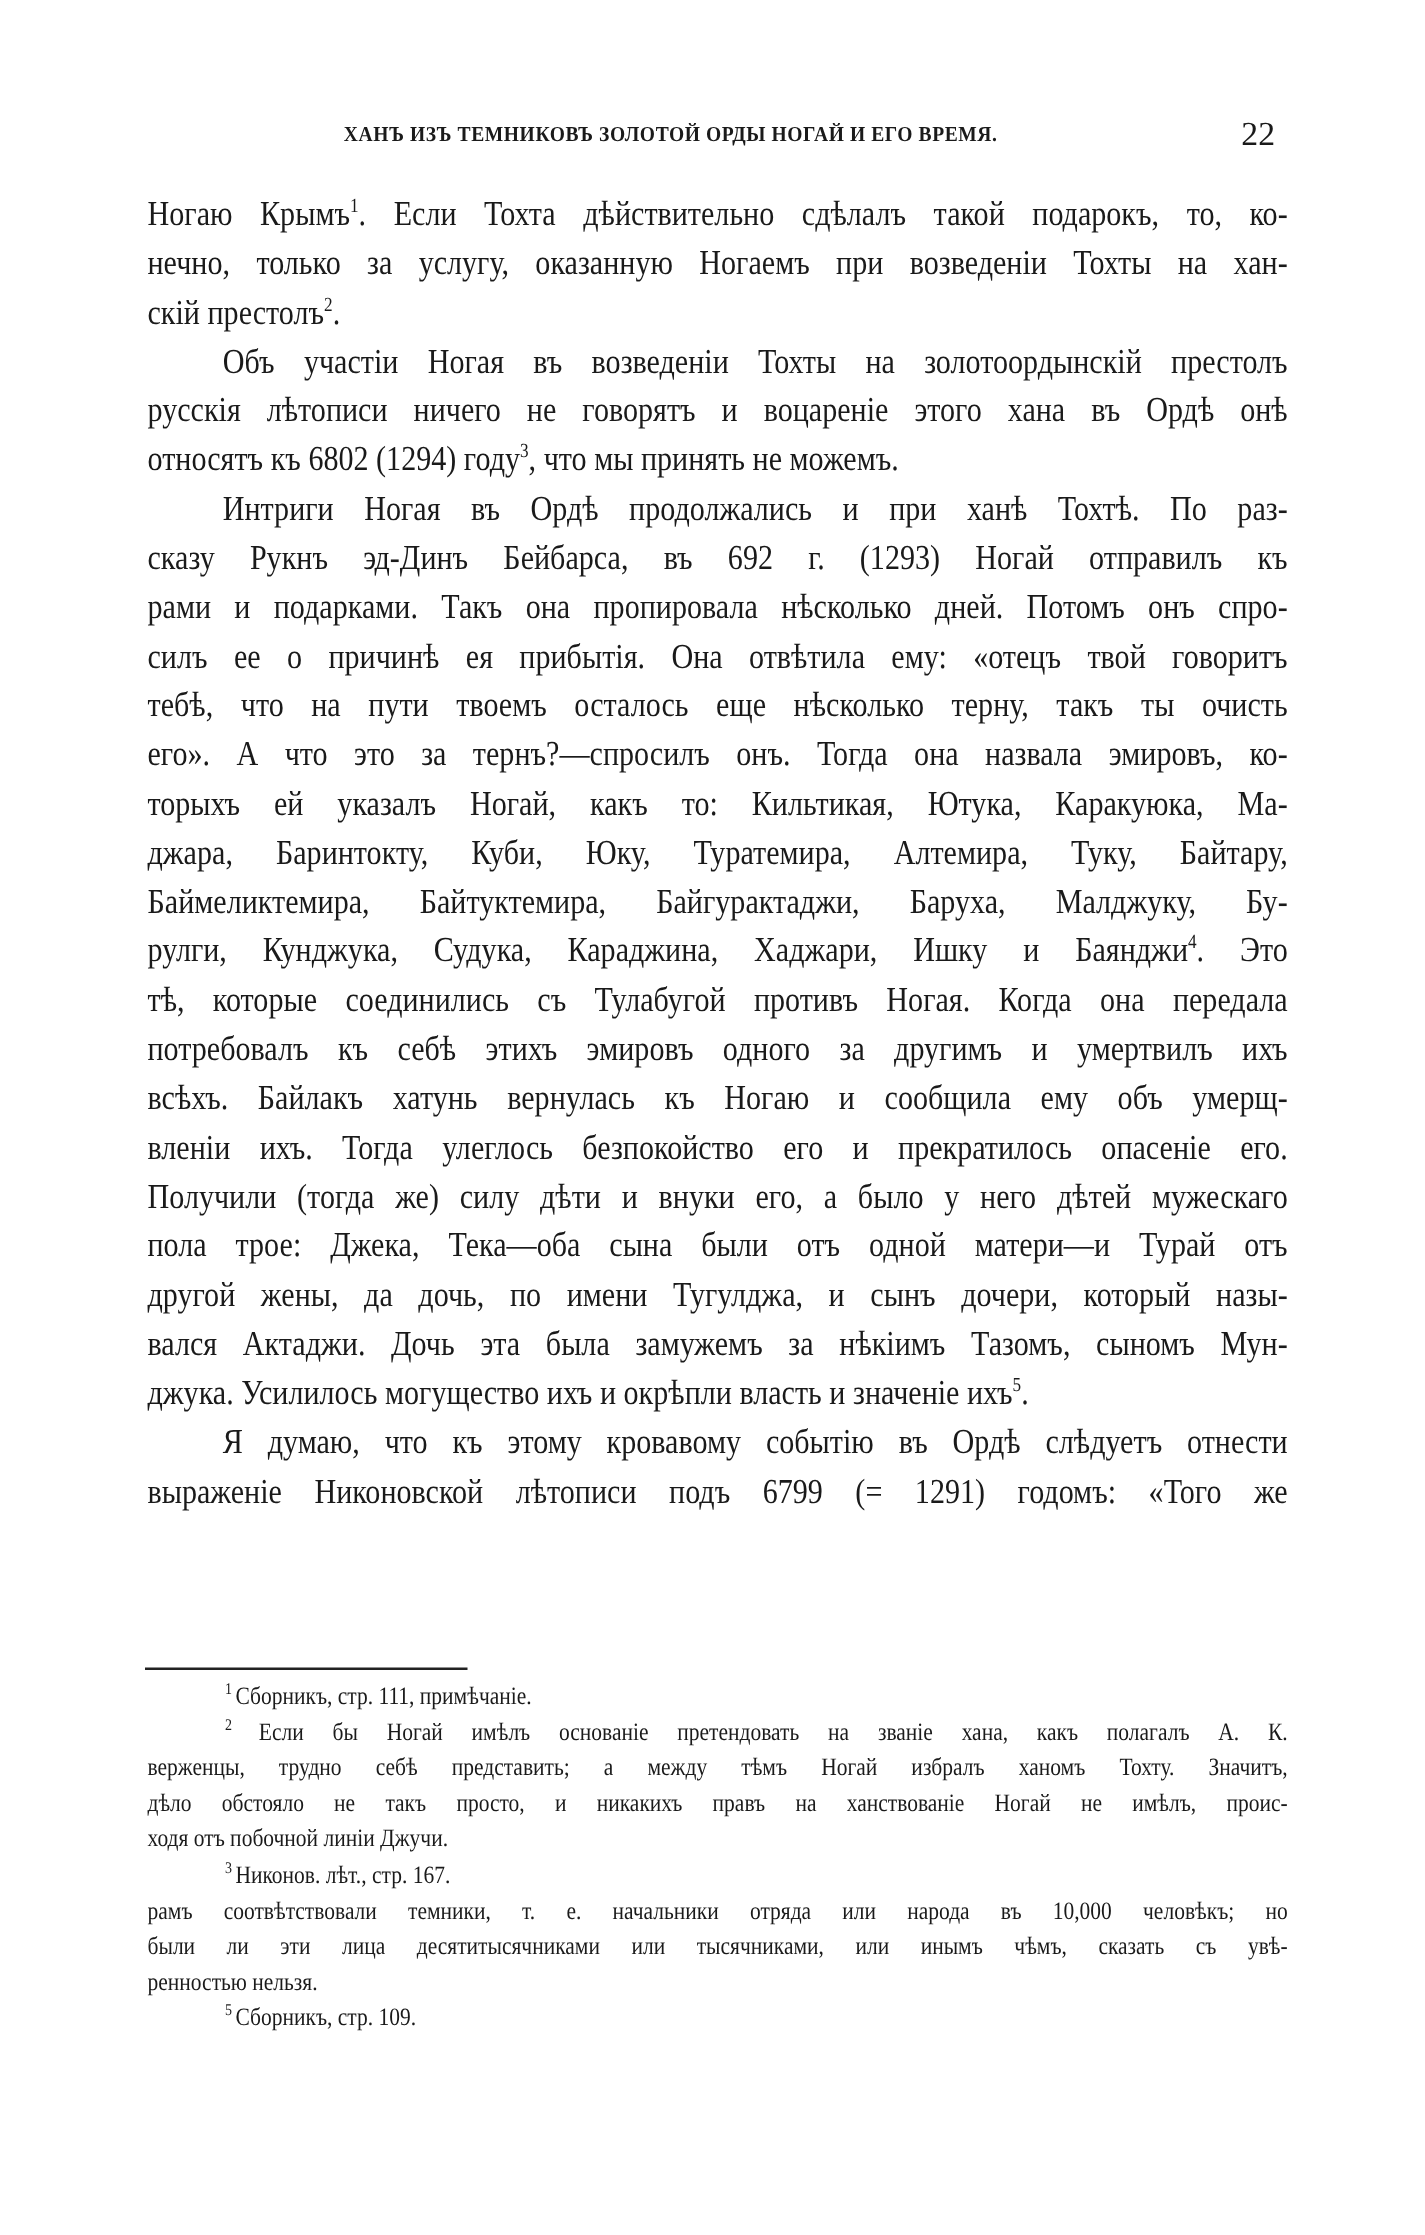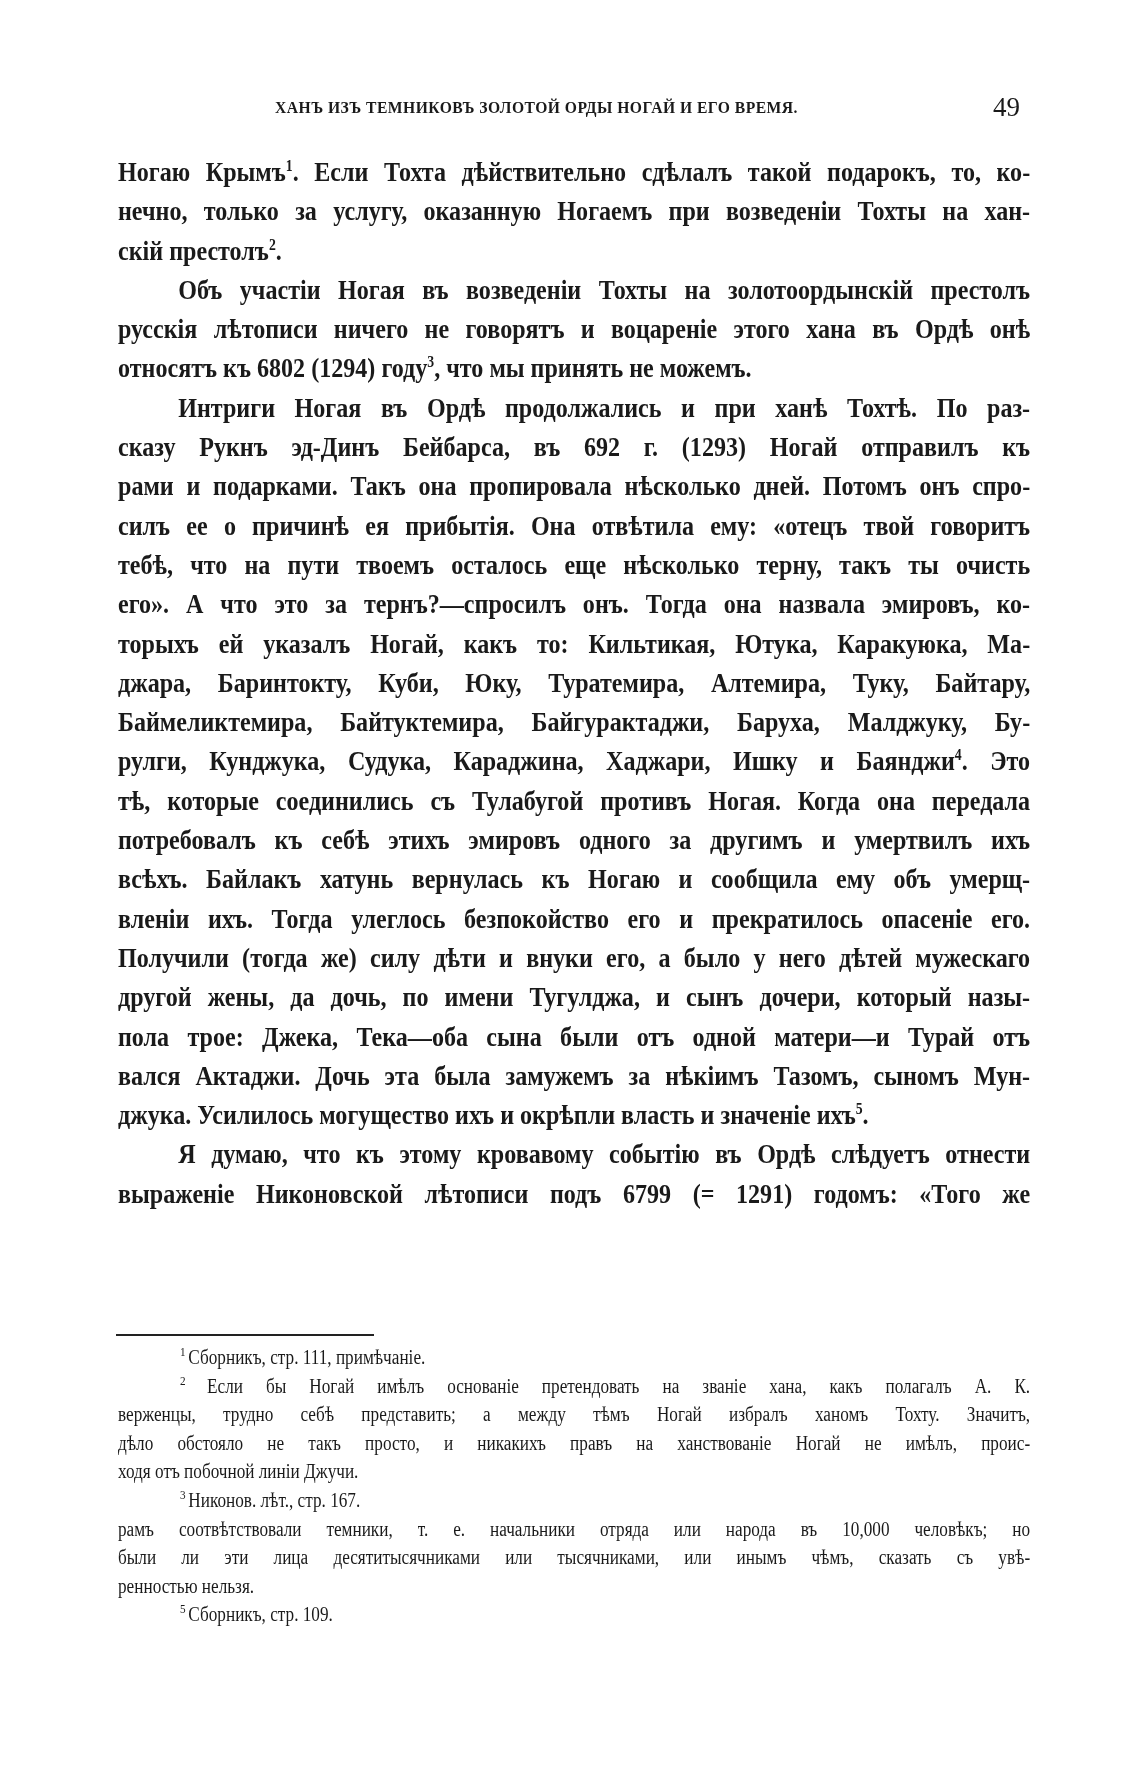--- a/index.html
+++ b/index.html
@@ -35,21 +35,20 @@
   }
   .body-text {
     position: absolute;
     left: 118px;
     top: 152px;
     width: 912px;
     font-family: "Liberation Serif", serif;
     font-size: 28px;
     line-height: 39.3px;
     text-align: justify;
-    font-weight: bold;
   }
   .line { display: block; text-align: justify; text-align-last: justify; white-space: nowrap; height: 39.3px; }
   .line.last { text-align-last: left; }
   sup.fn { font-size: 16px; vertical-align: super; line-height: 0; }
   .rule {
     position: absolute;
     left: 116px;
     top: 1334px;
     width: 258px;
     height: 2px;
@@ -68,21 +67,21 @@
   .fn-line.last { text-align-last: left; text-decoration: underline; }
   .fn-line .sup { font-size: 13px; vertical-align: super; line-height: 0; }
   .condensed { display: inline-block; transform: scaleX(0.86); transform-origin: left center; width: 116.3%; }
   .fn-condensed { display: inline-block; transform: scaleX(0.86); transform-origin: left center; width: 116.3%; }
 </style>
 </head>
 <body>
 
 <div class="page">
   <div class="running-head">ХАНЪ ИЗЪ ТЕМНИКОВЪ ЗОЛОТОЙ ОРДЫ НОГАЙ И ЕГО ВРЕМЯ.</div>
-  <div class="page-number">49</div>
+  <div class="page-number">22</div>
 
   <div class="body-text" id="body-text">
       <span class="line"><span class="condensed" style="text-align: justify; text-align-last: justify; box-sizing: border-box;"><span>Ногаю Крымъ</span><sup class="fn">1</sup><span>. Если Тохта дѣйствительно сдѣлалъ такой подарокъ, то, ко-</span></span></span>
       <span class="line"><span class="condensed" style="text-align: justify; text-align-last: justify; box-sizing: border-box;"><span>нечно, только за услугу, оказанную Ногаемъ при возведеніи Тохты на хан-</span></span></span>
       <span class="line last"><span class="condensed" style="text-align: justify; text-align-last: left; box-sizing: border-box;"><span>скій престолъ</span><sup class="fn">2</sup><span>.</span></span></span>
       <span class="line"><span class="condensed" style="padding-left: 70px; text-align: justify; text-align-last: justify; box-sizing: border-box;"><span>Объ участіи Ногая въ возведеніи Тохты на золотоордынскій престолъ</span></span></span>
       <span class="line"><span class="condensed" style="text-align: justify; text-align-last: justify; box-sizing: border-box;"><span>русскія лѣтописи ничего не говорятъ и воцареніе этого хана въ Ордѣ онѣ</span></span></span>
       <span class="line last"><span class="condensed" style="text-align: justify; text-align-last: left; box-sizing: border-box;"><span>относятъ къ 6802 (1294) году</span><sup class="fn">3</sup><span>, что мы принять не можемъ.</span></span></span>
       <span class="line"><span class="condensed" style="padding-left: 70px; text-align: justify; text-align-last: justify; box-sizing: border-box;"><span>Интриги Ногая въ Ордѣ продолжались и при ханѣ Тохтѣ. По раз-</span></span></span>
       <span class="line"><span class="condensed" style="text-align: justify; text-align-last: justify; box-sizing: border-box;"><span>сказу Рукнъ эд-Динъ Бейбарса, въ 692 г. (1293) Ногай отправилъ къ</span></span></span>
@@ -92,22 +91,22 @@
       <span class="line"><span class="condensed" style="text-align: justify; text-align-last: justify; box-sizing: border-box;"><span>его». А что это за тернъ?—спросилъ онъ. Тогда она назвала эмировъ, ко-</span></span></span>
       <span class="line"><span class="condensed" style="text-align: justify; text-align-last: justify; box-sizing: border-box;"><span>торыхъ ей указалъ Ногай, какъ то: Кильтикая, Ютука, Каракуюка, Ма-</span></span></span>
       <span class="line"><span class="condensed" style="text-align: justify; text-align-last: justify; box-sizing: border-box;"><span>джара, Баринтокту, Куби, Юку, Туратемира, Алтемира, Туку, Байтару,</span></span></span>
       <span class="line"><span class="condensed" style="text-align: justify; text-align-last: justify; box-sizing: border-box;"><span>Баймеликтемира, Байтуктемира, Байгурактаджи, Баруха, Малджуку, Бу-</span></span></span>
       <span class="line"><span class="condensed" style="text-align: justify; text-align-last: justify; box-sizing: border-box;"><span>рулги, Кунджука, Судука, Караджина, Хаджари, Ишку и Баянджи</span><sup class="fn">4</sup><span>. Это</span></span></span>
       <span class="line"><span class="condensed" style="text-align: justify; text-align-last: justify; box-sizing: border-box;"><span>тѣ, которые соединились съ Тулабугой противъ Ногая. Когда она передала</span></span></span>
       <span class="line"><span class="condensed" style="text-align: justify; text-align-last: justify; box-sizing: border-box;"><span>потребовалъ къ себѣ этихъ эмировъ одного за другимъ и умертвилъ ихъ</span></span></span>
       <span class="line"><span class="condensed" style="text-align: justify; text-align-last: justify; box-sizing: border-box;"><span>всѣхъ. Байлакъ хатунь вернулась къ Ногаю и сообщила ему объ умерщ-</span></span></span>
       <span class="line"><span class="condensed" style="text-align: justify; text-align-last: justify; box-sizing: border-box;"><span>вленіи ихъ. Тогда улеглось безпокойство его и прекратилось опасеніе его.</span></span></span>
       <span class="line"><span class="condensed" style="text-align: justify; text-align-last: justify; box-sizing: border-box;"><span>Получили (тогда же) силу дѣти и внуки его, а было у него дѣтей мужескаго</span></span></span>
+      <span class="line"><span class="condensed" style="text-align: justify; text-align-last: justify; box-sizing: border-box;"><span>пола трое: Джека, Тека—оба сына были отъ одной матери—и Турай отъ</span></span></span>
       <span class="line"><span class="condensed" style="text-align: justify; text-align-last: justify; box-sizing: border-box;"><span>другой жены, да дочь, по имени Тугулджа, и сынъ дочери, который назы-</span></span></span>
-      <span class="line"><span class="condensed" style="text-align: justify; text-align-last: justify; box-sizing: border-box;"><span>пола трое: Джека, Тека—оба сына были отъ одной матери—и Турай отъ</span></span></span>
       <span class="line"><span class="condensed" style="text-align: justify; text-align-last: justify; box-sizing: border-box;"><span>вался Актаджи. Дочь эта была замужемъ за нѣкіимъ Тазомъ, сыномъ Мун-</span></span></span>
       <span class="line last"><span class="condensed" style="text-align: justify; text-align-last: left; box-sizing: border-box;"><span>джука. Усилилось могущество ихъ и окрѣпли власть и значеніе ихъ</span><sup class="fn">5</sup><span>.</span></span></span>
       <span class="line"><span class="condensed" style="padding-left: 70px; text-align: justify; text-align-last: justify; box-sizing: border-box;"><span>Я думаю, что къ этому кровавому событію въ Ордѣ слѣдуетъ отнести</span></span></span>
       <span class="line"><span class="condensed" style="text-align: justify; text-align-last: justify; box-sizing: border-box;"><span>выраженіе Никоновской лѣтописи подъ 6799 (= 1291) годомъ: «Того же</span></span></span>
     </div>
 
   <div class="rule"></div>
 
   <div class="footnotes" id="footnotes">
       <span class="fn-line last"><span class="fn-condensed" style="box-sizing: border-box; text-align: justify; text-align-last: left; padding-left: 72px;"><span class="sup">1 </span><span>Сборникъ, стр. 111, примѣчаніе.</span></span></span>

